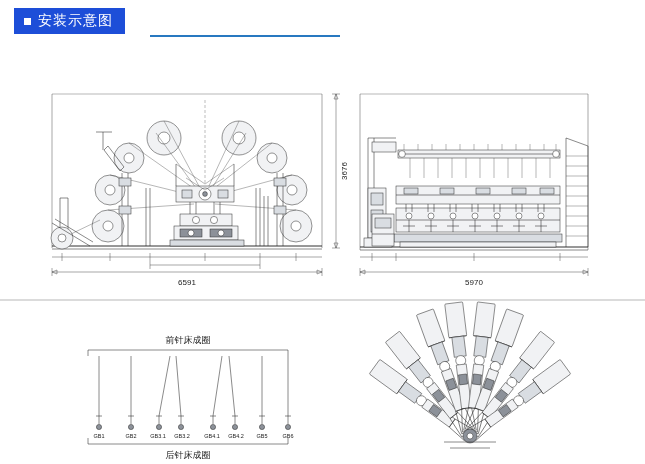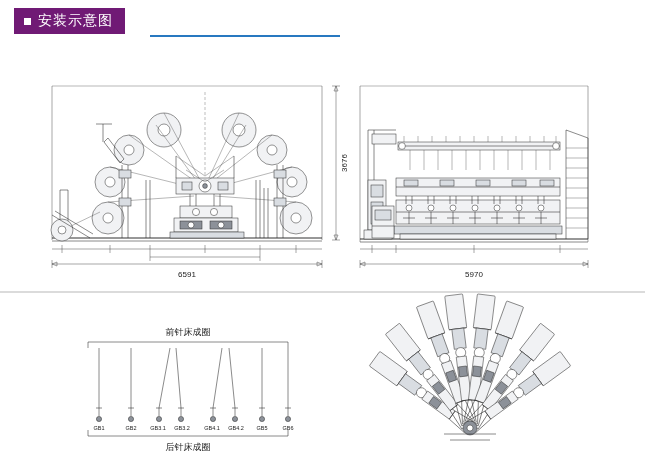--- a/index.html
+++ b/index.html
@@ -22,21 +22,21 @@
     left: 0;
     top: 8px;
     width: 645px;
     height: 30px;
   }
   .header-badge {
     position: absolute;
     left: 14px;
     top: 0;
     height: 26px;
-    background: #701a75;
+    background: #1d4ed8;
     color: #ffffff;
     display: flex;
     align-items: center;
     padding: 0 12px 0 10px;
     font-size: 14px;
     letter-spacing: 1px;
   }
   .header-badge .sq {
     width: 7px;
     height: 7px;
@@ -58,21 +58,21 @@
     top: 27px;
     width: 190px;
     height: 2px;
     background: #2878c0;
   }
 
   
   .canvas {
     position: absolute;
     left: 0;
-    top: 30px;
+    top: 38px;
     width: 645px;
     height: 426px;
   }
   svg { display: block; }
 
   .ln   { stroke: #2b2b2b; stroke-width: 0.55; fill: none; }
   .ln-t { stroke: #4a4a4a; stroke-width: 0.4;  fill: none; }
   .ln-b { stroke: #1a1a1a; stroke-width: 0.9;  fill: none; }
   .dim  { stroke: #3a3a3a; stroke-width: 0.45; fill: none; }
   .fillg { fill: #d9dde2; stroke: #2b2b2b; stroke-width: 0.5; }

